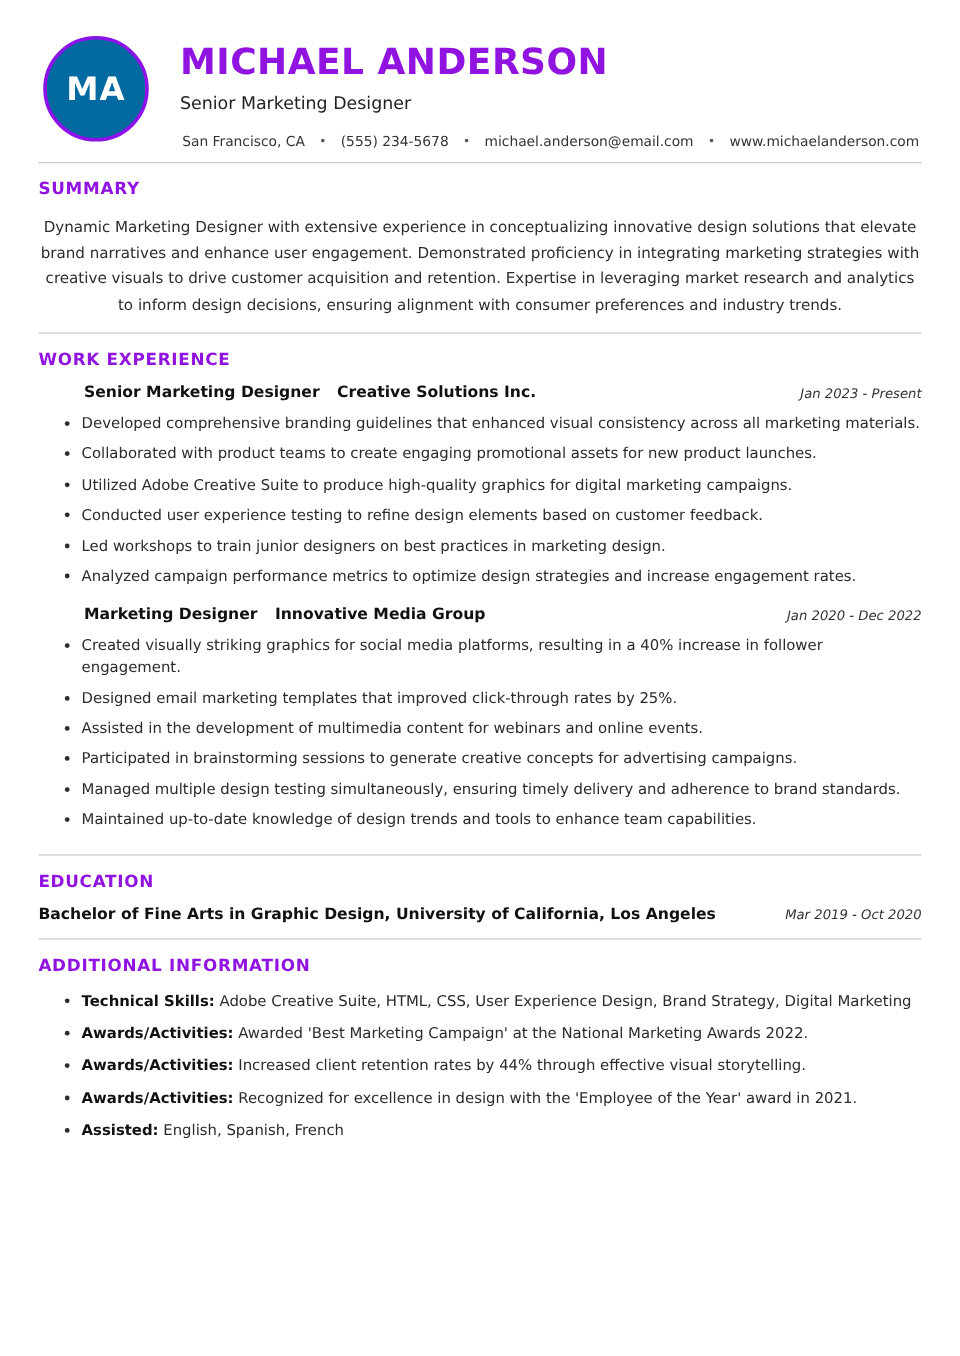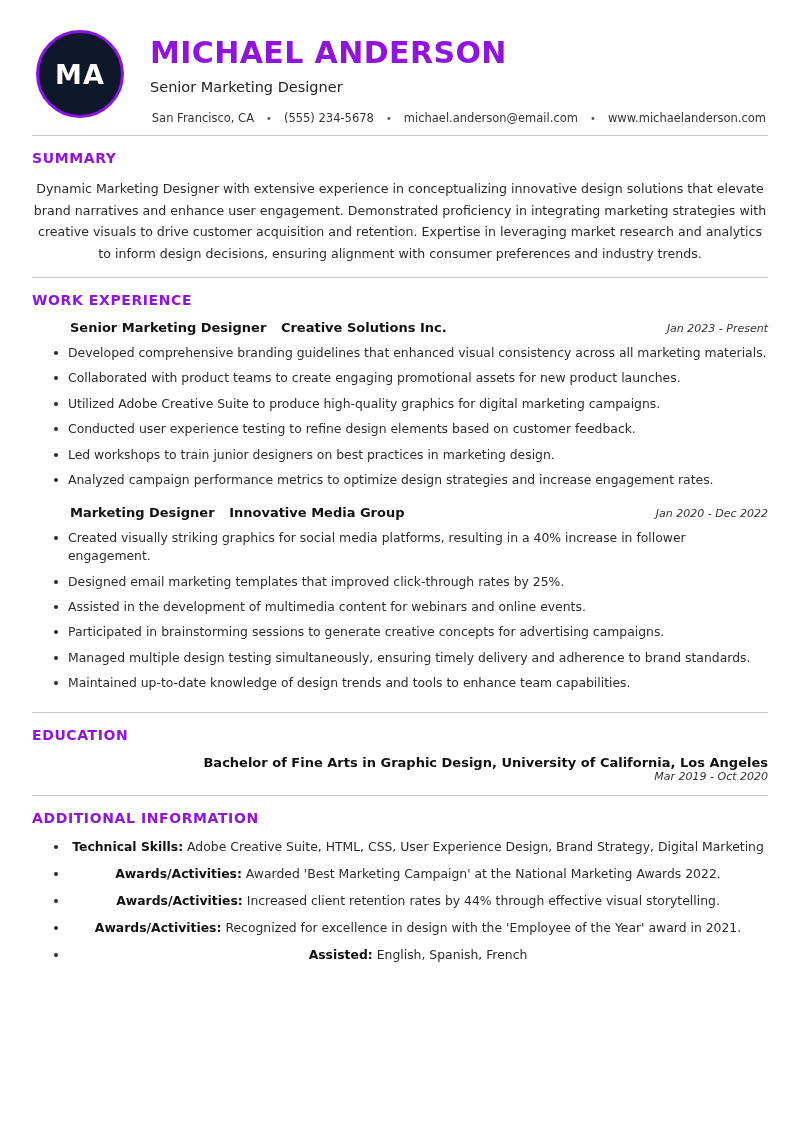--- a/index.html
+++ b/index.html
@@ -34,21 +34,21 @@
     flex: 0 0 96px;
     display: flex;
     justify-content: center;
     align-items: flex-start;
     padding-top: 2px;
   }
   .avatar {
     width: 88px;
     height: 88px;
     border-radius: 50%;
-    background: #0f172a;
+    background: #0369a1;
     border: 3px solid #8b13e8;
     color: #ffffff;
     display: flex;
     align-items: center;
     justify-content: center;
     font-size: 27px;
     font-weight: bold;
     letter-spacing: 1px;
     box-sizing: border-box;
   }
@@ -160,41 +160,39 @@
     left: 0;
     top: 7px;
     width: 4px;
     height: 4px;
     border-radius: 50%;
     background: #2b2b2b;
   }
 
   .edu-row {
     display: flex;
-    align-items: flex-end;
+    align-items: center;
     justify-content: space-between;
-    flex-direction: column;
   }
   .edu-degree {
     font-size: 13px;
     font-weight: bold;
     color: #111111;
   }
   .edu-dates {
     font-size: 11px;
     font-style: italic;
     color: #333333;
     white-space: nowrap;
   }
 
   ul.info-list {
     margin: 0;
     padding-left: 22px;
     list-style: none;
-    text-align: center;
   }
   ul.info-list li {
     font-size: 12.4px;
     line-height: 1.45;
     color: #2b2b2b;
     margin-bottom: 9px;
     position: relative;
     padding-left: 14px;
   }
   ul.info-list li:before {

